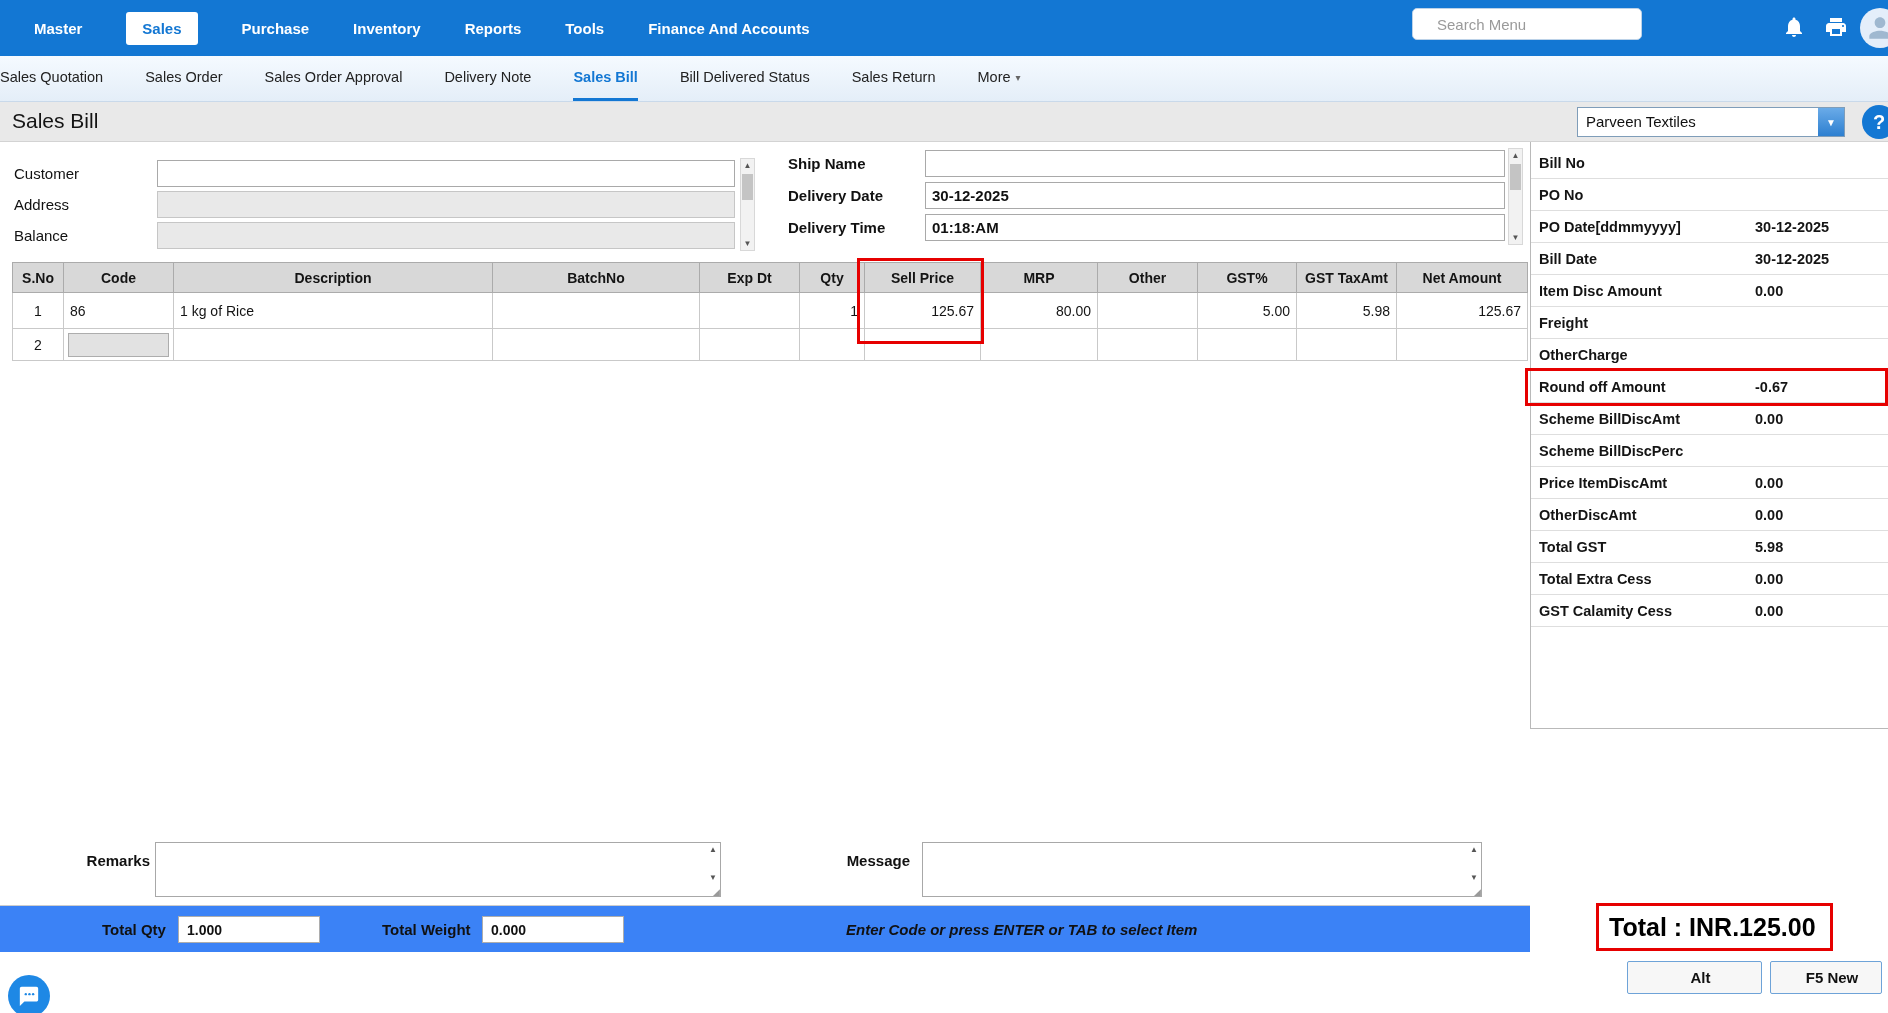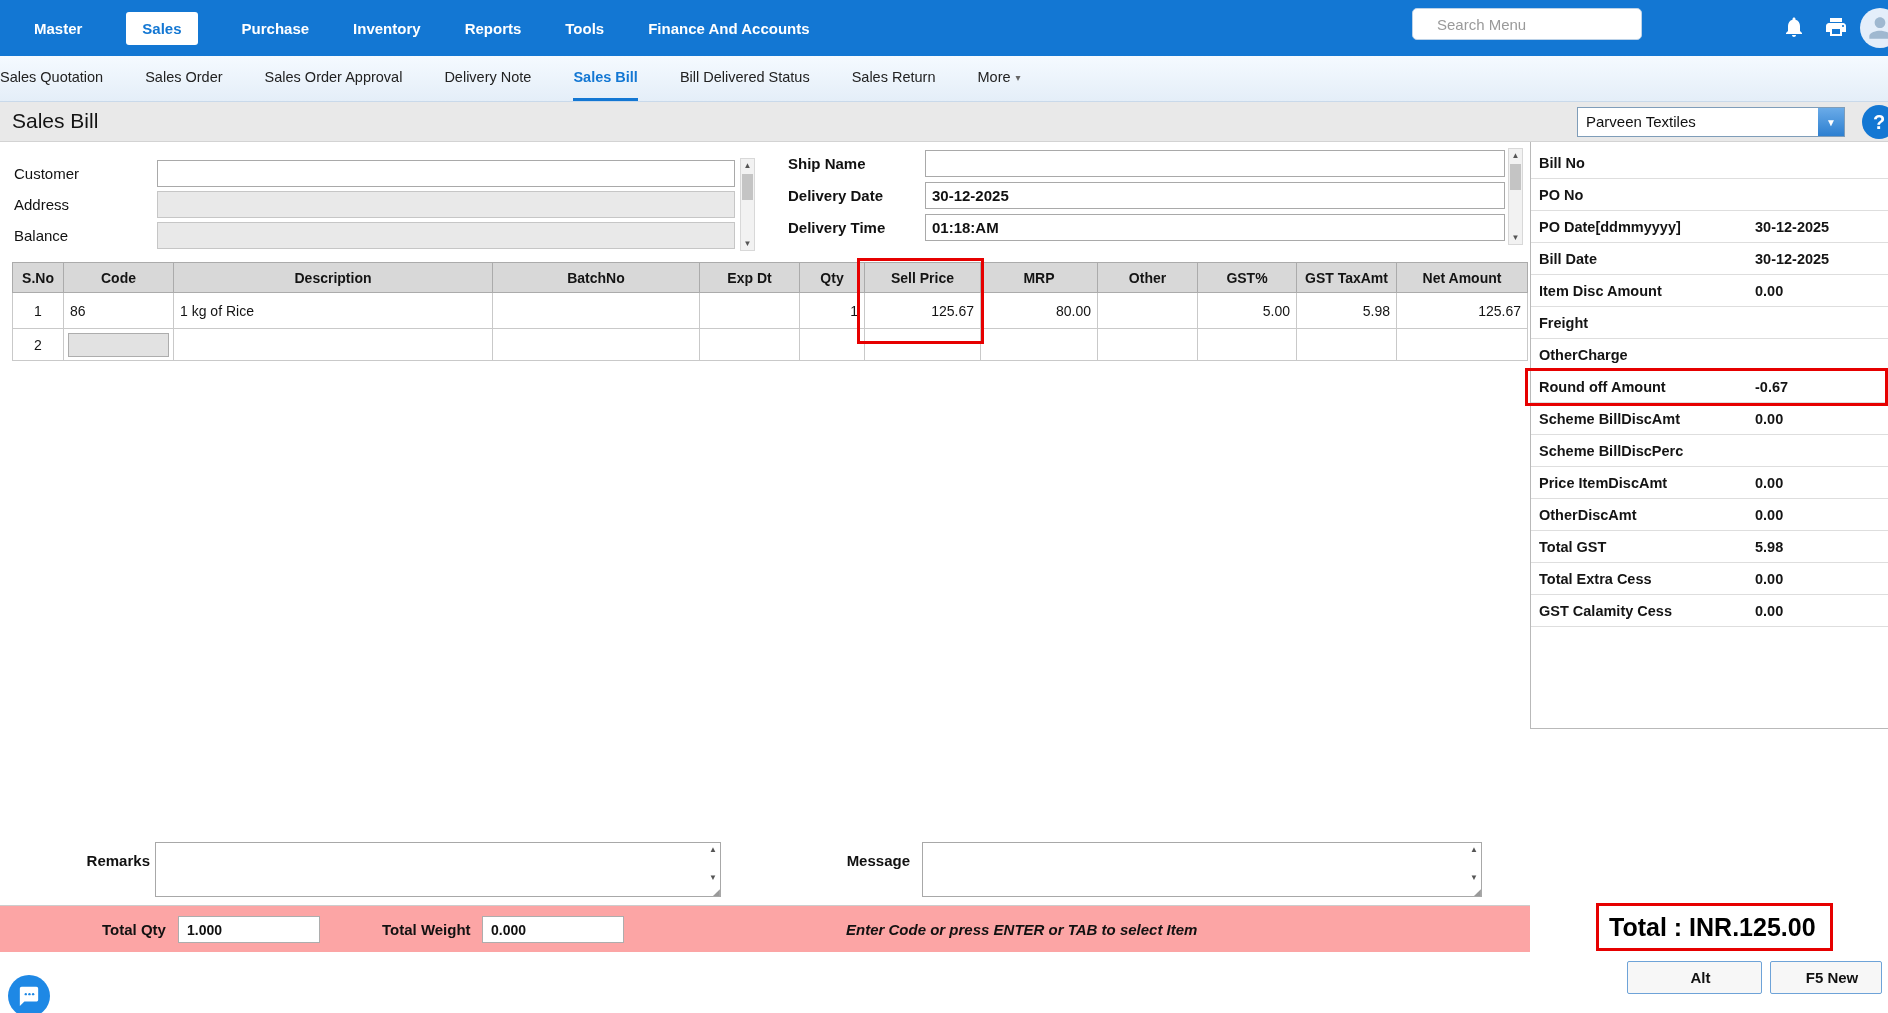--- a/index.html
+++ b/index.html
@@ -60,21 +60,21 @@
   .ta-down { position:absolute; right:4px; bottom:15px; font-size:8px; color:#555; cursor:pointer; }
   .ta-resize { position:absolute; right:1px; bottom:0; font-size:9px; color:#999; cursor:nwse-resize; }
 
   
   .panel { position:absolute; top:142px; left:1530px; width:358px; height:587px; background:#fff; border-left:1px solid #b9b9b9; border-bottom:1px solid #b9b9b9; padding-top:5px; }
   .prow { display:flex; align-items:center; height:32px; border-bottom:1px solid #dedede; padding-left:8px; cursor:pointer; }
   .plabel { width:216px; font-size:14.5px; font-weight:bold; color:#141414; white-space:nowrap; }
   .pvalue { font-size:14.5px; font-weight:bold; color:#141414; white-space:nowrap; }
 
   
-  .bottombar { position:absolute; top:905px; left:0; width:1530px; height:47px; background:#fca5a5; border-top:1px solid #cdcdcd; }
+  .bottombar { position:absolute; top:905px; left:0; width:1530px; height:47px; background:#3b82f6; border-top:1px solid #cdcdcd; }
   .blabel { position:absolute; top:0; height:47px; line-height:47px; font-size:15px; font-weight:bold; color:#111; white-space:nowrap; }
   .binput { position:absolute; top:10px; height:27px; border:1px solid #adadad; background:#fff; font-size:14px; font-weight:bold; font-family:"Liberation Sans",sans-serif; padding-left:8px; color:#111; }
   .bottom-right-patch { position:absolute; top:897px; left:1530px; width:358px; height:116px; background:#fff; }
   .total-box { position:absolute; left:1596px; top:903px; width:237px; height:48px; background:#fff; border:3px solid #e60000; display:flex; align-items:center; padding-left:10px; z-index:40; }
   .total-text { font-size:25px; font-weight:bold; color:#000; white-space:nowrap; }
 
   
   .footer { position:absolute; top:952px; left:0; width:1888px; height:61px; background:#fff; }
   .fbtn { position:absolute; top:9px; height:33px; background:#f7f7f7; border:1px solid #6ea3d8; border-radius:2px; font-size:15px; font-weight:bold; color:#111; text-align:center; line-height:31px; cursor:pointer;padding-left:12px; }
   .chat { position:absolute; left:8px; top:975px; width:42px; height:42px; border-radius:50%; background:#1e88e5; display:flex; align-items:center; justify-content:center; cursor:pointer; z-index:60; }

